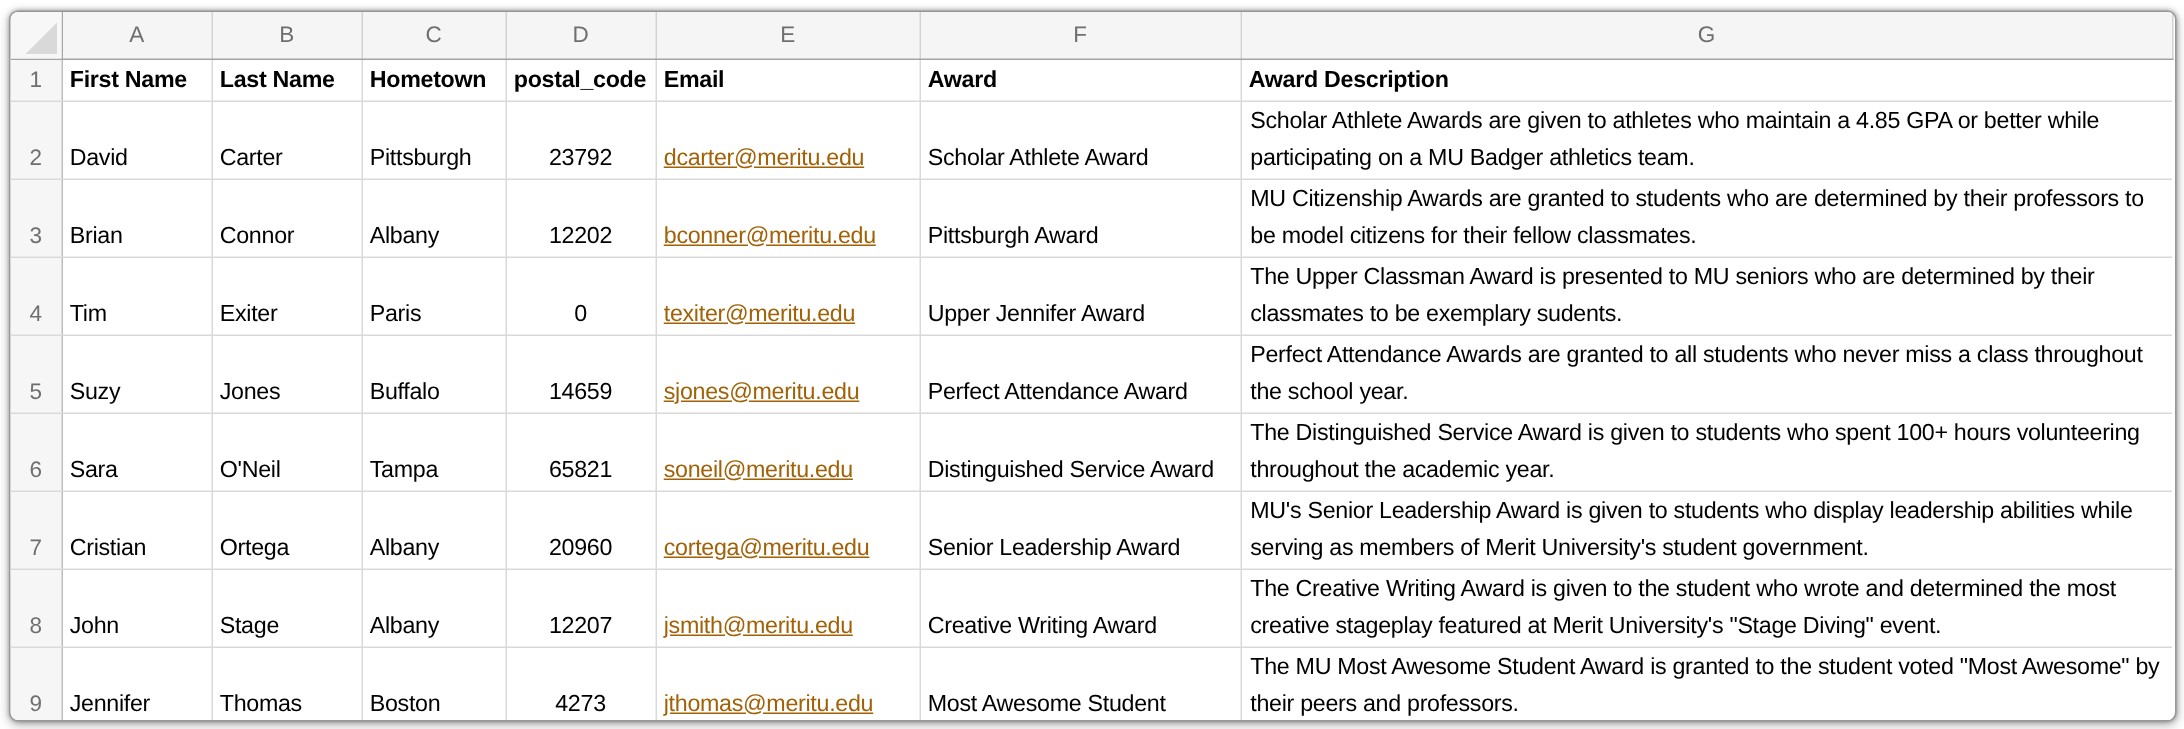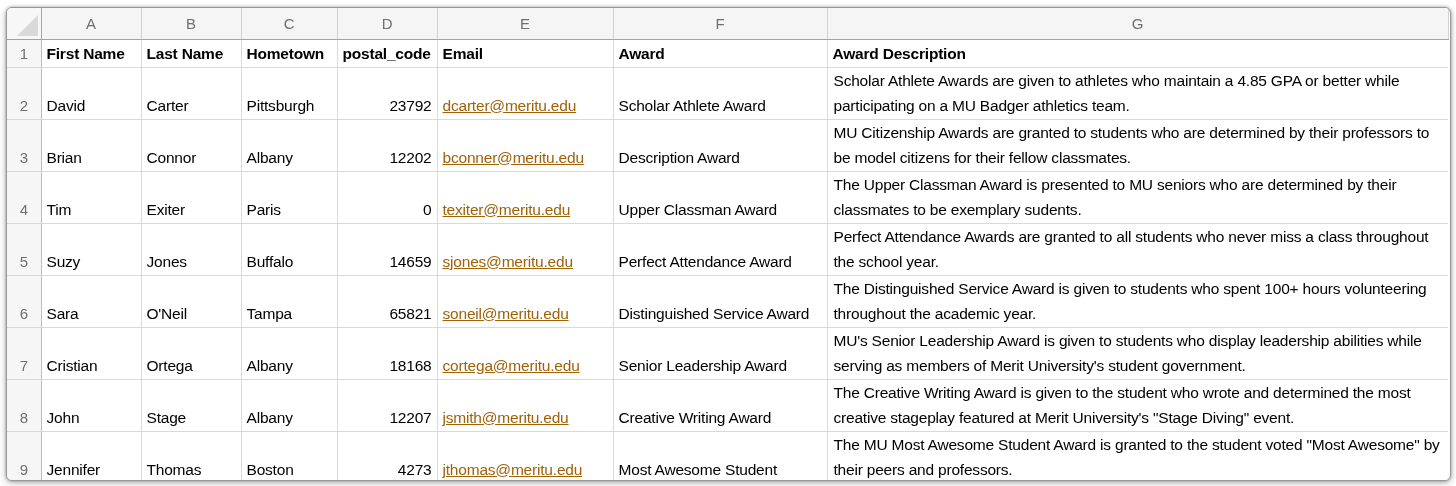--- a/index.html
+++ b/index.html
@@ -45,21 +45,21 @@
 
   
   td.c{
     font-size:15.5px;color:#000;background:#fff;vertical-align:bottom;
     padding:0 5px 4px 5px;white-space:nowrap;overflow:hidden;
     border-right:1px solid #d9d9d9;border-bottom:1px solid #d9d9d9;
   }
   tr.fieldrow{height:28px;}
   tr.datarow{height:51px;}
   td.bold{font-weight:bold;}
-  td.num{text-align:right;}
+  td.num{text-align:center;}
   td.desc{white-space:normal;line-height:25px;vertical-align:middle;padding:0 6px 1px 6px;}
   a.link{color:#a16207;text-decoration:underline;cursor:pointer;}
   td.c:last-child{border-right:none;}
 </style>
 </head>
 <body>
 
 <div class="frame">
   <table class="sheet">
     <colgroup>
@@ -109,32 +109,32 @@
         <td class="c desc">Scholar Athlete Awards are given to athletes who maintain a 4.85 GPA or better while participating on a MU Badger athletics team.</td>
       </tr>
 
       <tr class="datarow">
         <td class="rh">3</td>
         <td class="c">Brian</td>
         <td class="c">Connor</td>
         <td class="c">Albany</td>
         <td class="c num">12202</td>
         <td class="c"><a class="link">bconner@meritu.edu</a></td>
-        <td class="c">Description Award</td>
+        <td class="c">Pittsburgh Award</td>
         <td class="c desc">MU Citizenship Awards are granted to students who are determined by their professors to be model citizens for their fellow classmates.</td>
       </tr>
 
       <tr class="datarow">
         <td class="rh">4</td>
         <td class="c">Tim</td>
         <td class="c">Exiter</td>
         <td class="c">Paris</td>
         <td class="c num">0</td>
         <td class="c"><a class="link">texiter@meritu.edu</a></td>
-        <td class="c">Upper Classman Award</td>
+        <td class="c">Upper Jennifer Award</td>
         <td class="c desc">The Upper Classman Award is presented to MU seniors who are determined by their classmates to be exemplary sudents.</td>
       </tr>
 
       <tr class="datarow">
         <td class="rh">5</td>
         <td class="c">Suzy</td>
         <td class="c">Jones</td>
         <td class="c">Buffalo</td>
         <td class="c num">14659</td>
         <td class="c"><a class="link">sjones@meritu.edu</a></td>
@@ -151,21 +151,21 @@
         <td class="c"><a class="link">soneil@meritu.edu</a></td>
         <td class="c">Distinguished Service Award</td>
         <td class="c desc">The Distinguished Service Award is given to students who spent 100+ hours volunteering throughout the academic year.</td>
       </tr>
 
       <tr class="datarow">
         <td class="rh">7</td>
         <td class="c">Cristian</td>
         <td class="c">Ortega</td>
         <td class="c">Albany</td>
-        <td class="c num">18168</td>
+        <td class="c num">20960</td>
         <td class="c"><a class="link">cortega@meritu.edu</a></td>
         <td class="c">Senior Leadership Award</td>
         <td class="c desc">MU's Senior Leadership Award is given to students who display leadership abilities while serving as members of Merit University's student government.</td>
       </tr>
 
       <tr class="datarow">
         <td class="rh">8</td>
         <td class="c">John</td>
         <td class="c">Stage</td>
         <td class="c">Albany</td>

